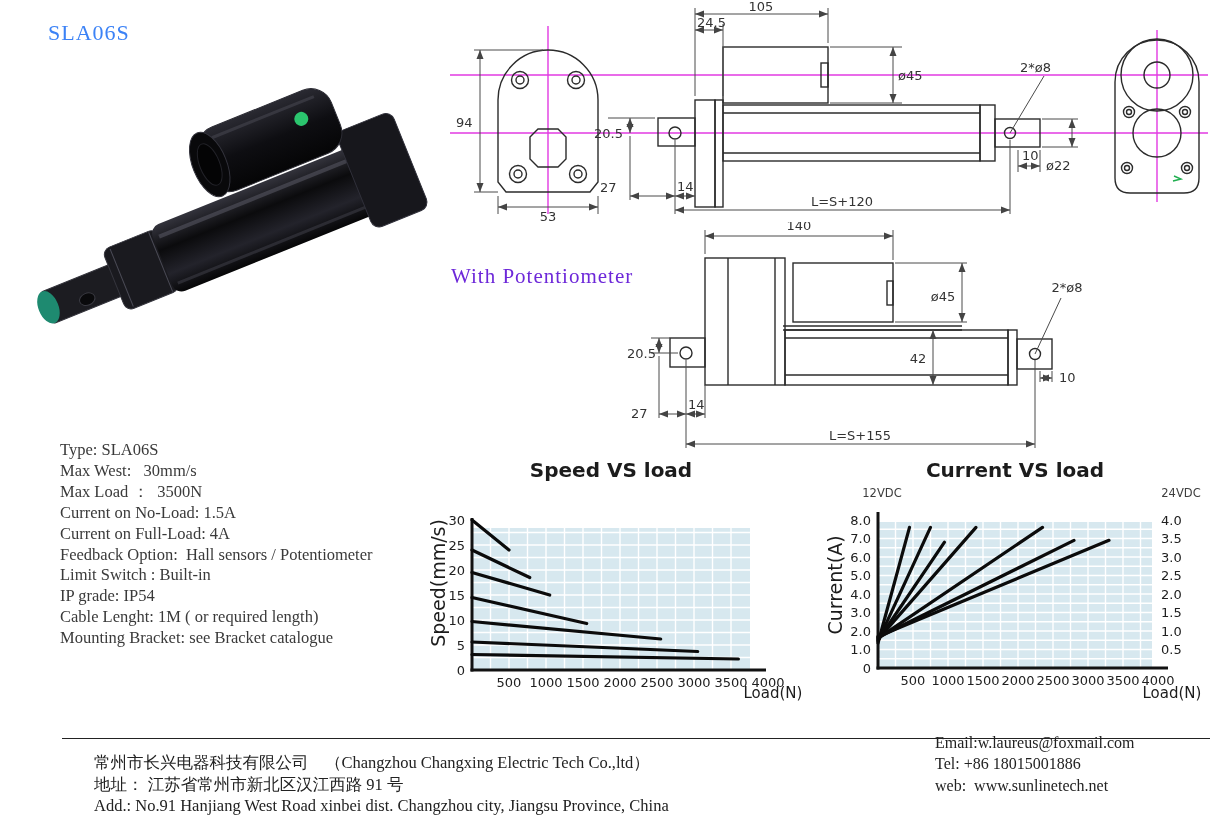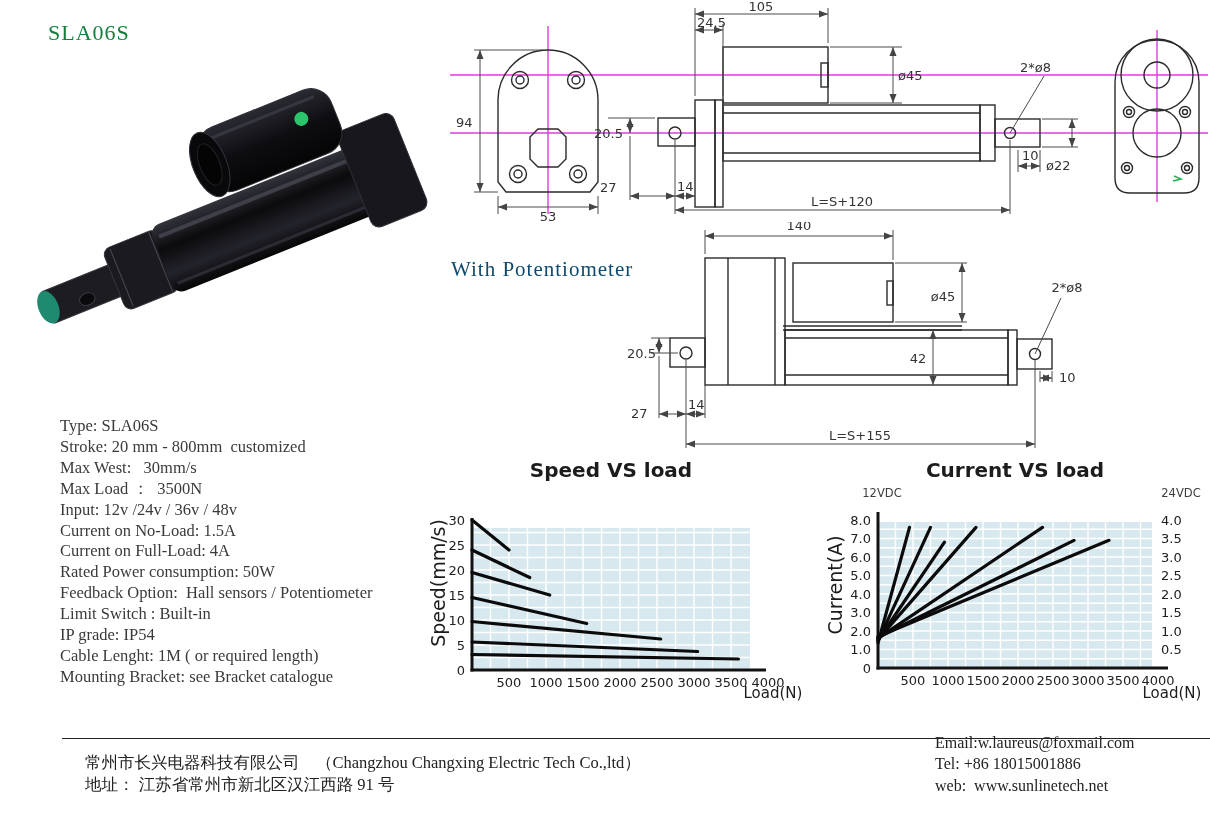--- a/index.html
+++ b/index.html
@@ -1,24 +1,24 @@
 <!DOCTYPE html>
 <html><head>
 <meta charset="utf-8">
 <style>
   html,body{margin:0;padding:0;background:#888;}
   .page{position:relative;width:1210px;height:825px;background:#ffffff;overflow:hidden;
         font-family:"Liberation Serif",serif;}
   .abs{position:absolute;}
-  .doc-title{left:48px;top:20px;font-size:22px;letter-spacing:1px;color:#15803d;}
-  .with-pot{left:451px;top:257px;font-size:21px;color:#0c4a6e;letter-spacing:1px;}
-  .specs{left:60px;top:416px;width:360px;}
+  .doc-title{left:48px;top:20px;font-size:22px;letter-spacing:1px;color:#3b82f6;}
+  .with-pot{left:451px;top:264px;font-size:21px;color:#6d28d9;letter-spacing:1px;}
+  .specs{left:60px;top:440px;width:360px;}
   .spec-line{font-size:16.5px;line-height:20.9px;color:#3a3a3a;white-space:pre-wrap;}
   .footer-rule{left:62px;top:738px;width:1148px;border-top:1.6px solid #222;}
-  .footer-left{left:85px;top:752px;width:580px;}
+  .footer-left{left:94px;top:752px;width:580px;}
   .footer-left .line{font-size:16.5px;line-height:21.6px;color:#222;white-space:pre-wrap;}
   .footer-right{left:935px;top:732px;width:270px;}
   .footer-right .line{font-size:16px;line-height:21.4px;color:#222;white-space:pre-wrap;}
   
   .dl{stroke:#2b2b2b;stroke-width:1.4;fill:none;}
   .dim{stroke:#4a4a4a;stroke-width:1;fill:none;}
   .cl{stroke:#e23ae2;stroke-width:1.4;}
   .dimt{font-family:"DejaVu Sans",sans-serif;font-size:13px;fill:#333;}
   
   .ctitle{font-family:"DejaVu Sans",sans-serif;font-weight:600;font-size:20px;fill:#1c1c1c;}
@@ -221,27 +221,24 @@
     <text class="dimt" x="303" y="141" text-anchor="middle">42</text>
     <text class="dimt" x="444" y="160">10</text>
     <text class="dimt" x="12" y="136">20.5</text>
     <text class="dimt" x="16" y="196">27</text>
     <text class="dimt" x="73" y="187">14</text>
     <text class="dimt" x="245" y="218" text-anchor="middle">L=S+155</text>
   </svg>
 
   <div class="abs specs">
       <div class="spec-line">Type: SLA06S</div>
-      <div class="spec-line">Stroke: 20 mm - 800mm  customized</div>
       <div class="spec-line">Max West:   30mm/s</div>
       <div class="spec-line">Max Load ：  3500N</div>
-      <div class="spec-line">Input: 12v /24v / 36v / 48v</div>
       <div class="spec-line">Current on No-Load: 1.5A</div>
       <div class="spec-line">Current on Full-Load: 4A</div>
-      <div class="spec-line">Rated Power consumption: 50W</div>
       <div class="spec-line">Feedback Option:  Hall sensors / Potentiometer</div>
       <div class="spec-line">Limit Switch : Built-in</div>
       <div class="spec-line">IP grade: IP54</div>
       <div class="spec-line">Cable Lenght: 1M ( or required length)</div>
       <div class="spec-line">Mounting Bracket: see Bracket catalogue</div>
     </div>
 
   <svg id="chart-speed" class="abs" style="left:425px;top:455px;" width="390" height="265" viewBox="0 0 390 265">
       <rect x="47" y="73" width="278" height="142" fill="#d7e8ef"></rect>
       <line x1="65.5" y1="73" x2="65.5" y2="215" stroke="#fff" stroke-width="1.4"></line>
@@ -367,20 +364,21 @@
       <polyline points="58,184.325 156,72.4" fill="none" stroke="#0b0b0b" stroke-width="3.2" stroke-linecap="round"></polyline>
       <polyline points="58,183.4 222.50000000000003,72.4" fill="none" stroke="#0b0b0b" stroke-width="3.2" stroke-linecap="round"></polyline>
       <polyline points="58,182.475 254.00000000000003,85.35" fill="none" stroke="#0b0b0b" stroke-width="3.2" stroke-linecap="round"></polyline>
       <polyline points="58,181.55 289,85.35" fill="none" stroke="#0b0b0b" stroke-width="3.2" stroke-linecap="round"></polyline>
     </svg>
 
   <div class="abs footer-rule"></div>
   <div class="abs footer-left">
       <div class="line">常州市长兴电器科技有限公司　（Changzhou Changxing Electric Tech Co.,ltd）</div>
       <div class="line">地址： 江苏省常州市新北区汉江西路 91 号</div>
+      <div class="line">Add.: No.91 Hanjiang West Road xinbei dist. Changzhou city, Jiangsu Province, China</div>
     </div>
   <div class="abs footer-right">
       <div class="line">Email:w.laureus@foxmail.com</div>
       <div class="line">Tel: +86 18015001886</div>
       <div class="line">web:  www.sunlinetech.net</div>
     </div>
 
 </div>
 
 </body></html>

